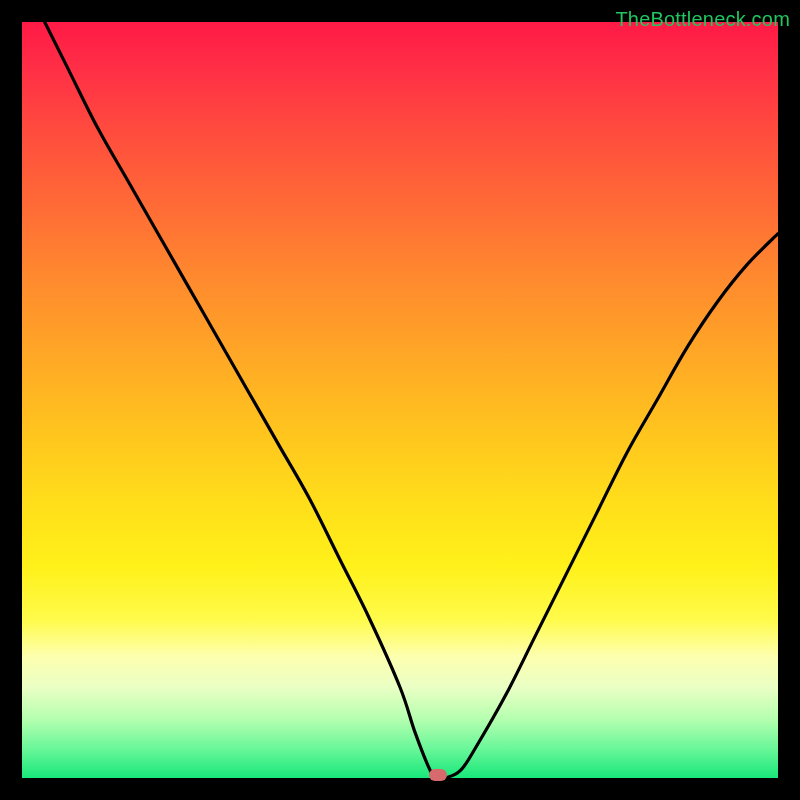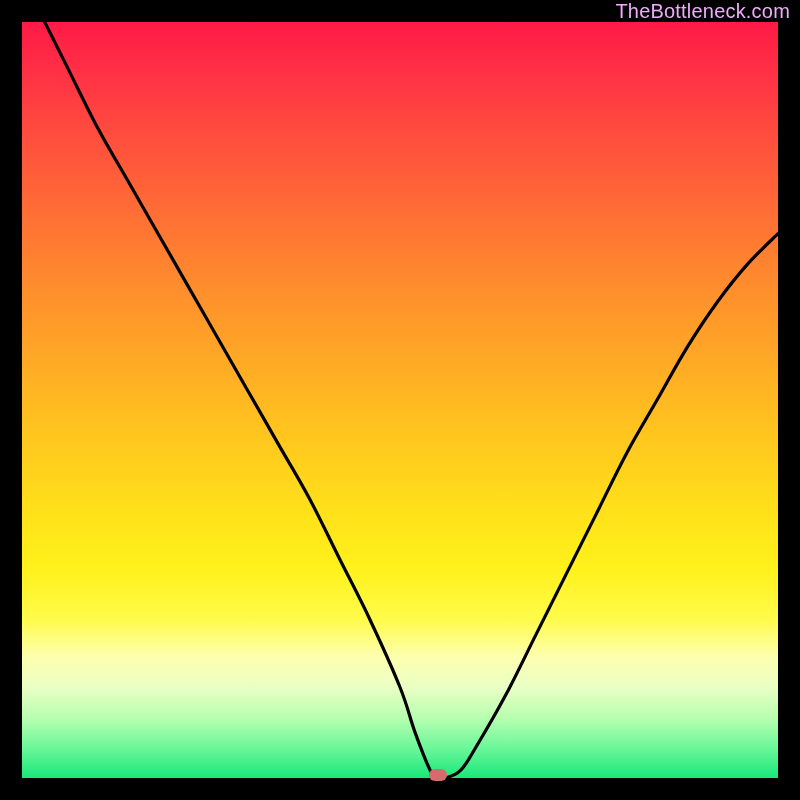--- a/index.html
+++ b/index.html
@@ -39,23 +39,23 @@
       #fffb4a 79%,
       #fdffb0 84%,
       #eaffc4 88%,
       #b8ffb0 92%,
       #6cf79a 96%,
       #18e87a 100%
     );
   }
   .watermark {
     position: absolute;
-    top: 0;
+    top: 8px;
     right: 10px;
-    color: #f0abfc;
+    color: #22c55e;
     font-size: 20px;
     letter-spacing: 0.2px;
     user-select: none;
   }
   svg.curve {
     position: absolute;
     left: 22px;
     top: 22px;
     width: 756px;
     height: 756px;

